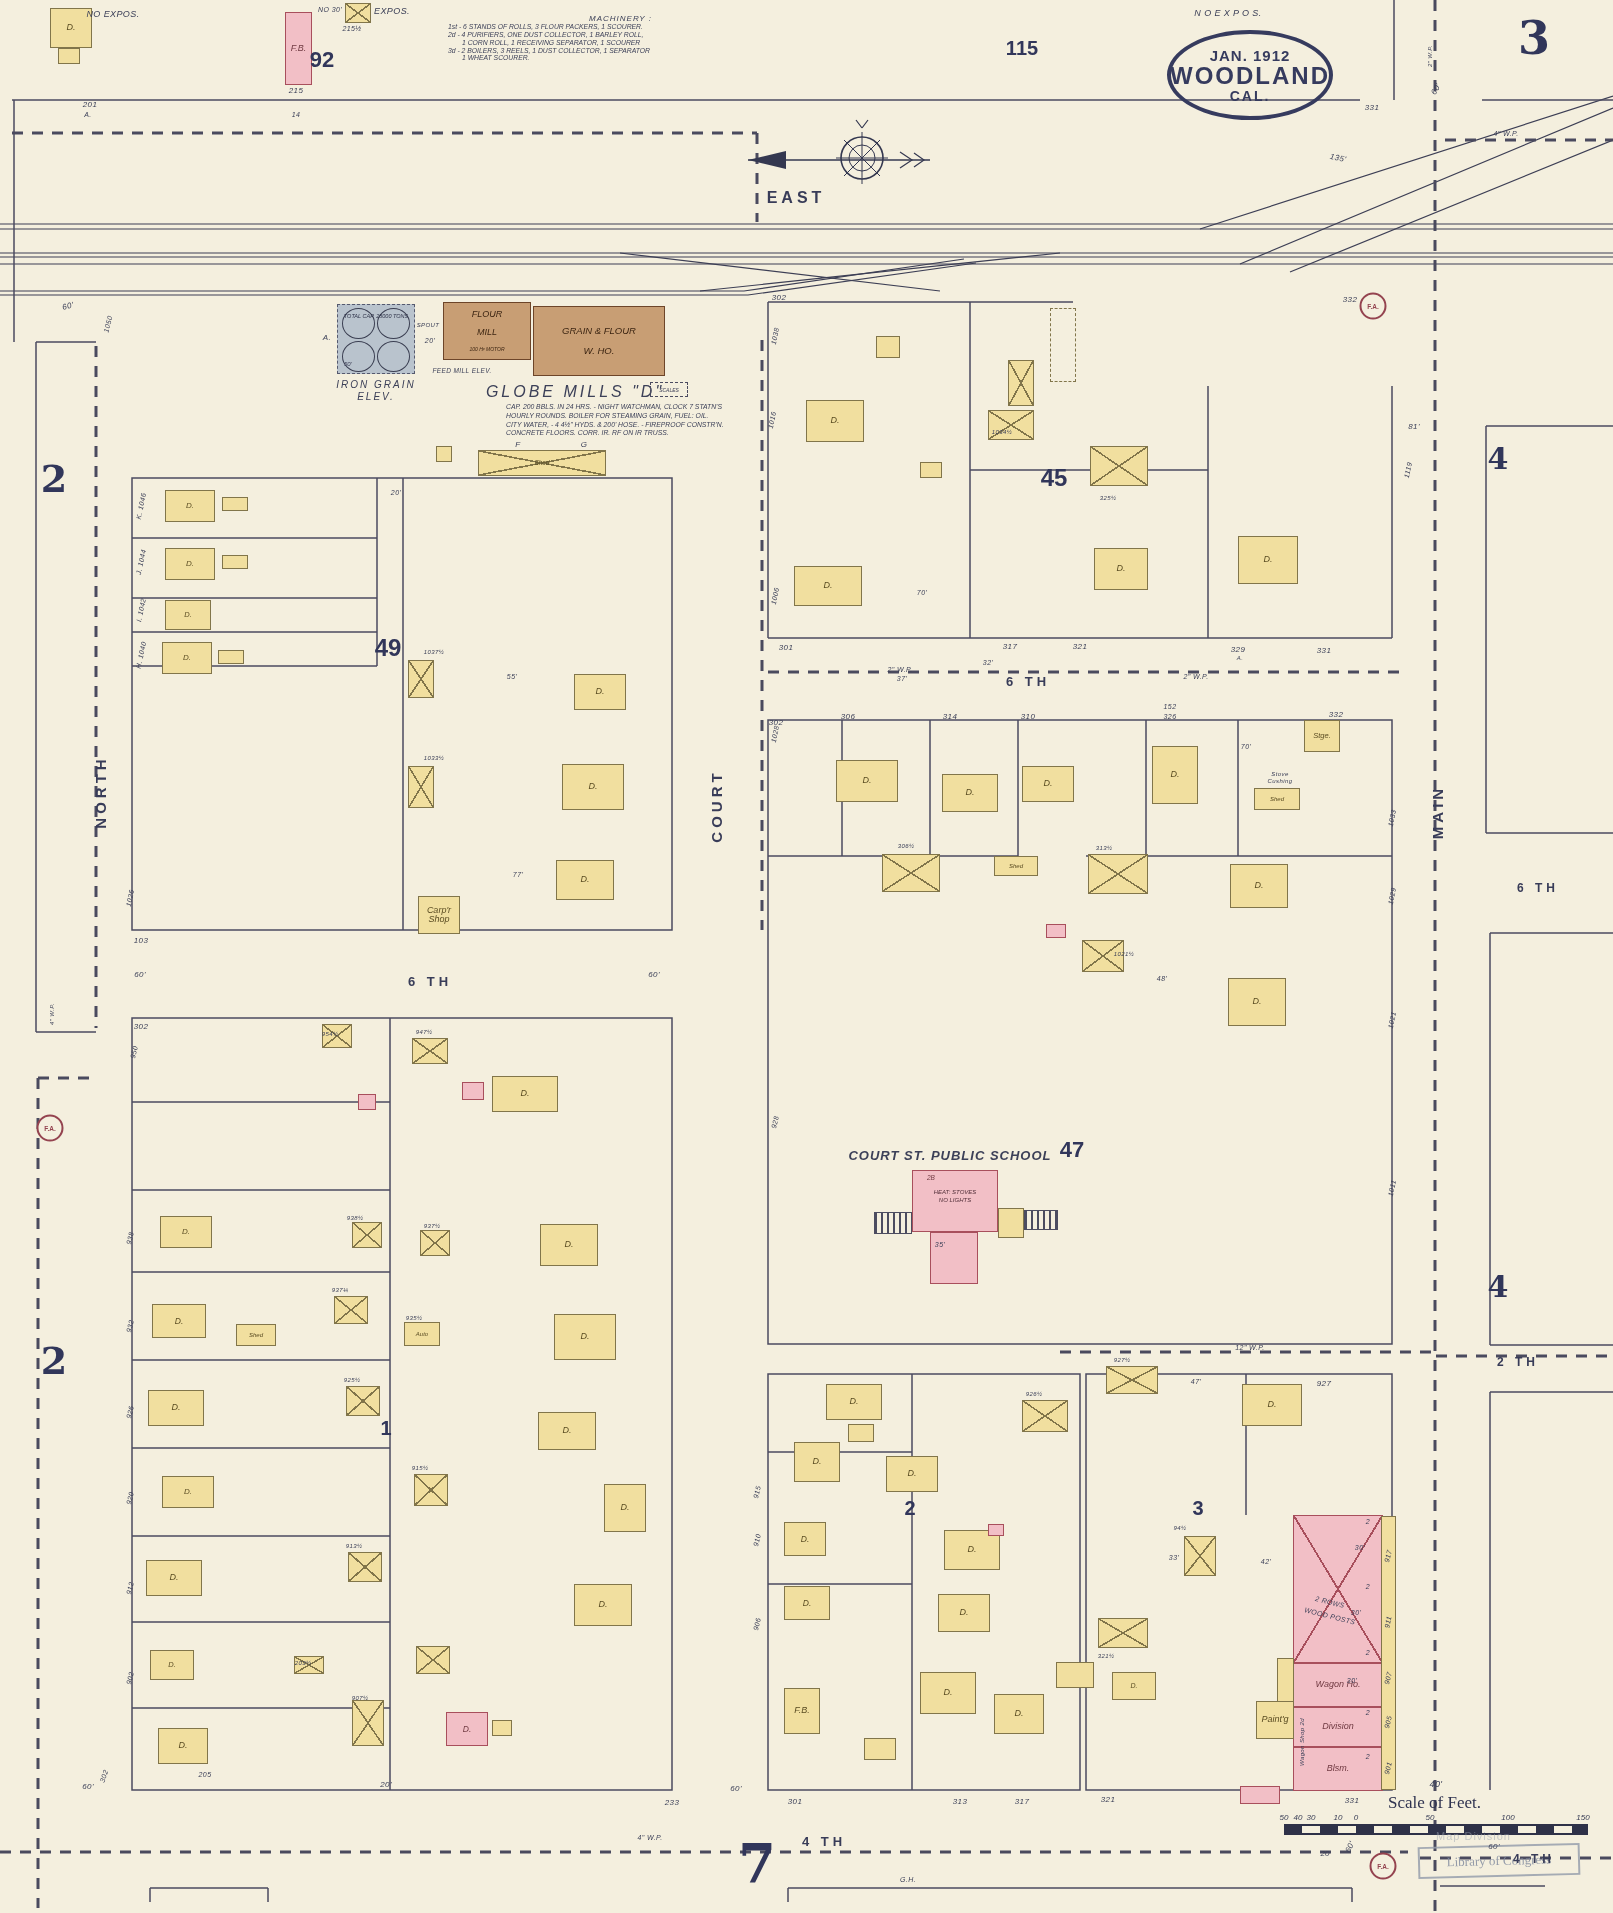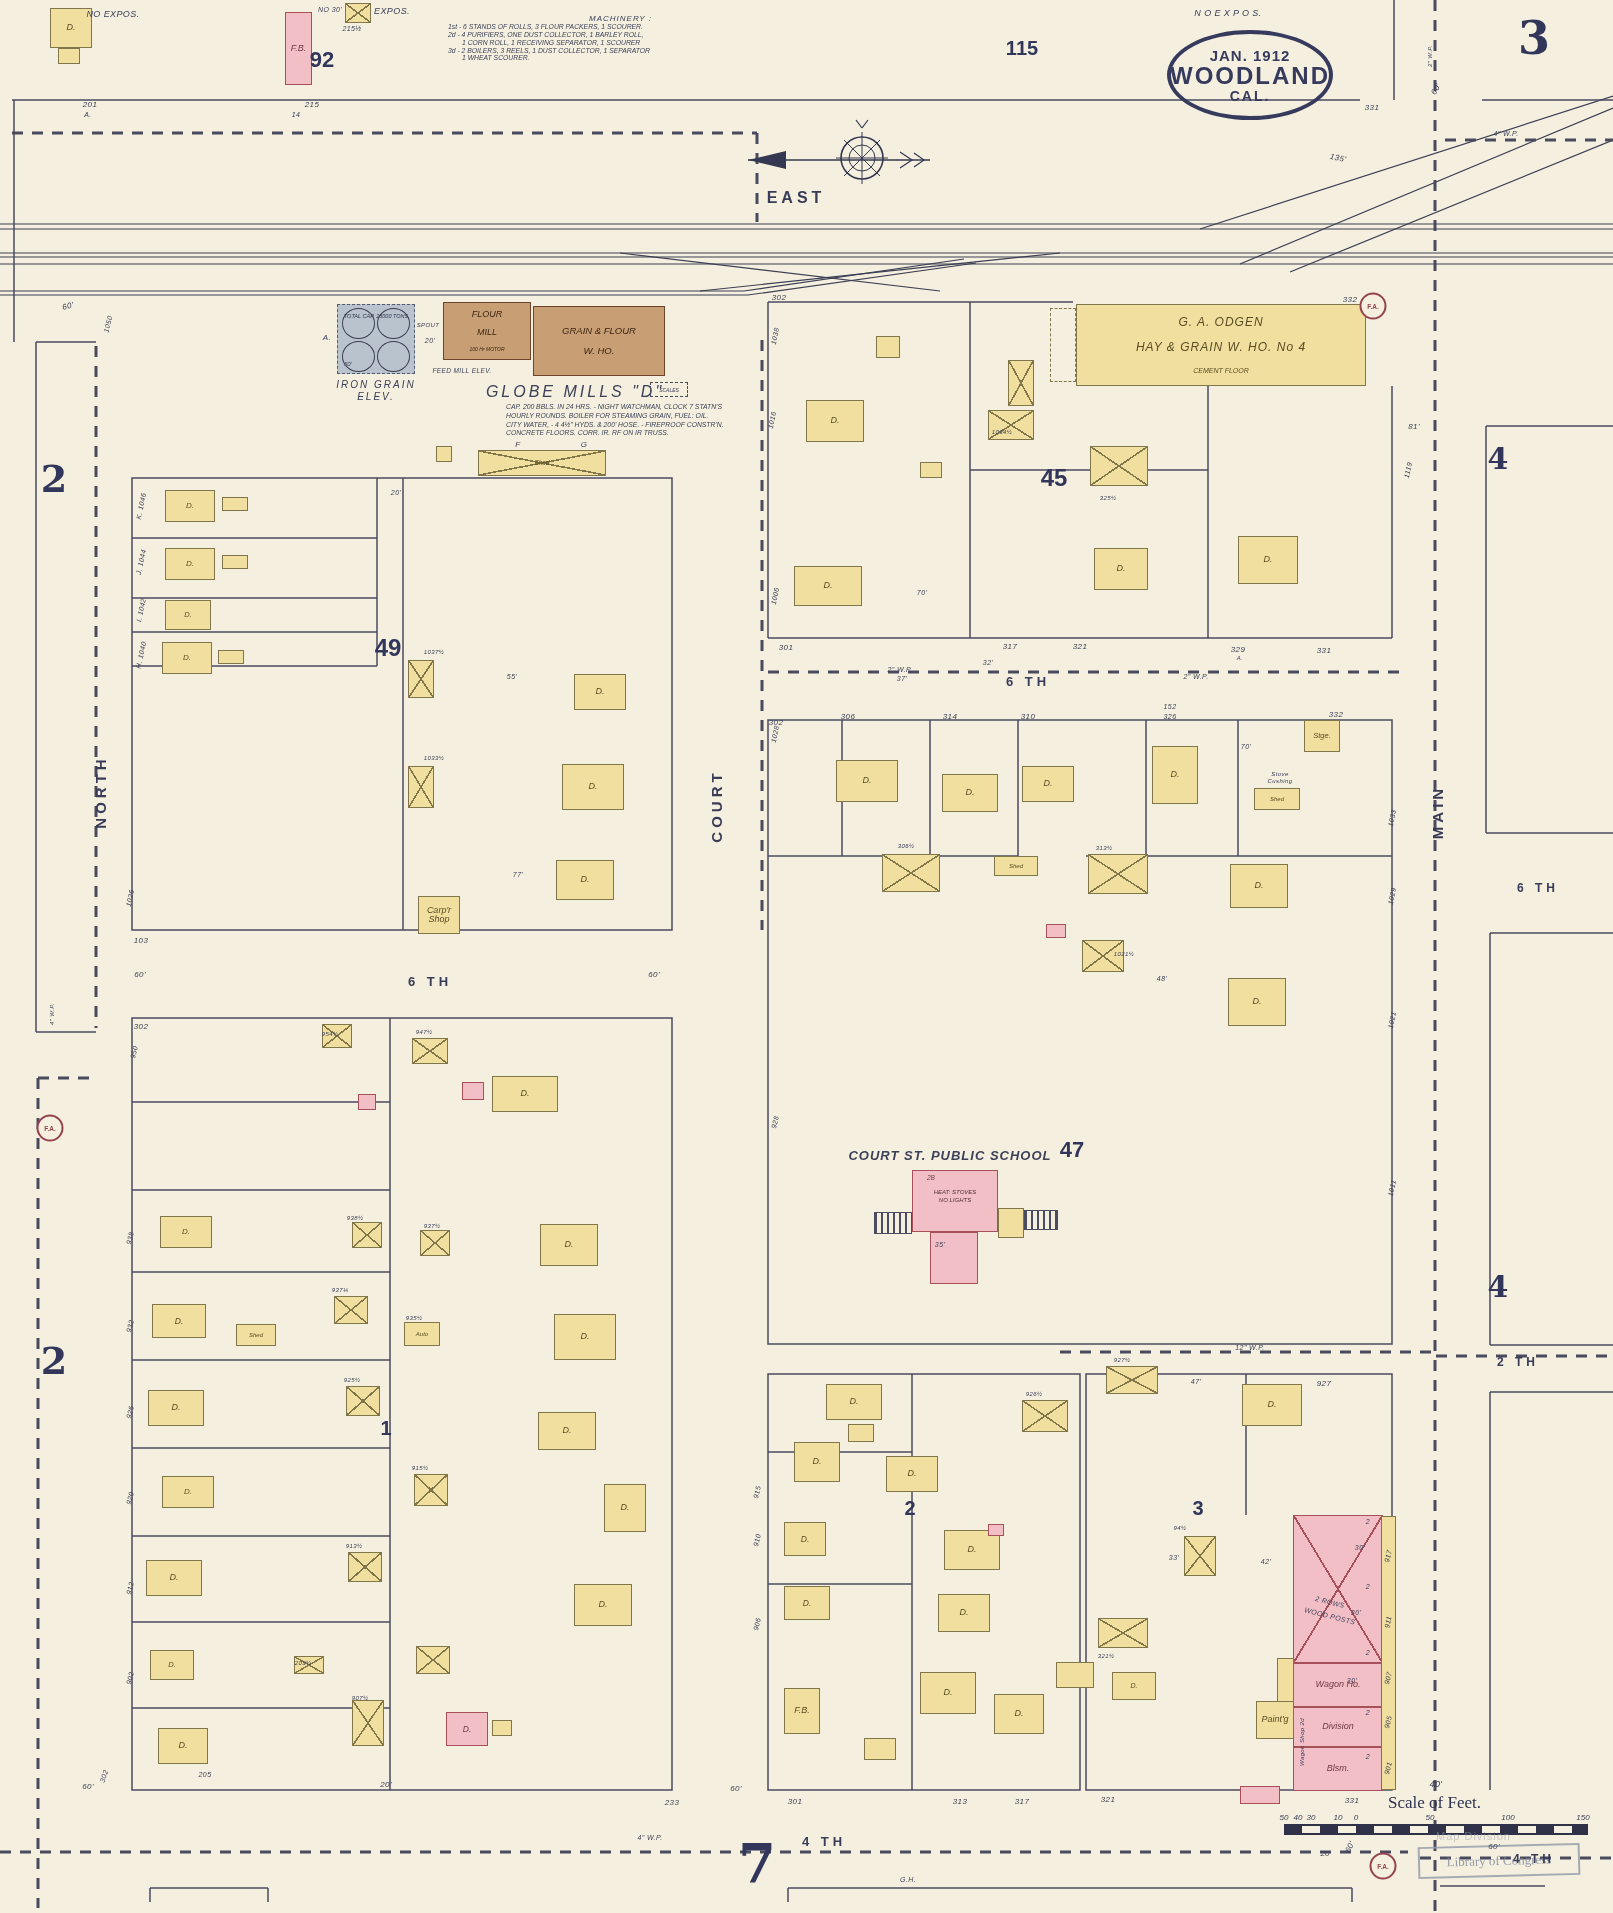--- a/index.html
+++ b/index.html
@@ -149,27 +149,20 @@
   <div class="ann" style="left:575px;top:392px;font-size:16px;letter-spacing:3px;font-style:italic;">GLOBE MILLS "D"</div>
   <div class="abs" style="left:650px;top:382px;width:36px;height:13px;border:1px dashed #4b4b60;font-size:5px;font-style:italic;display:flex;align-items:center;justify-content:center;">SCALES</div>
   <div class="notes" style="left:506px;top:403px;width:270px;font-size:6.8px;line-height:1.3;">
     <div>CAP. 200 BBLS. IN 24 HRS. - NIGHT WATCHMAN, CLOCK 7 STATN'S</div>
     <div>HOURLY ROUNDS. BOILER FOR STEAMING GRAIN, FUEL: OIL.</div>
     <div>CITY WATER, - 4 4½" HYDS. &amp; 200' HOSE. - FIREPROOF CONSTR'N.</div>
     <div>CONCRETE FLOORS. CORR. IR. RF ON IR TRUSS.</div>
   </div>
 
   <div class="abs" style="left:1050px;top:308px;width:26px;height:74px;border:1.4px dashed #81754a;box-sizing:border-box;"></div>
-  <div class="bldg w" style="left:1076px;top:304px;width:290px;height:82px;font-size:12px;">
-    <div>
-      <div style="letter-spacing:1px;">G. A. ODGEN</div>
-      <div style="letter-spacing:1px;">HAY &amp; GRAIN W. HO. No 4</div>
-      <div style="font-size:7px;">CEMENT FLOOR</div>
-    </div>
-  </div>
 
   <div class="ann" style="left:950px;top:1155px;font-size:13px;font-weight:bold;font-style:italic;letter-spacing:1px;">COURT ST. PUBLIC SCHOOL</div>
   <div class="abs" style="left:912px;top:1170px;width:86px;height:62px;background:#f2bfc6;border:1.4px solid #a84f5c;box-sizing:border-box;">
     <div class="abs" style="left:14px;top:3px;font-size:6.5px;font-style:italic;color:#703a42;">2B</div>
     <div class="abs" style="left:0;top:18px;width:100%;text-align:center;font-size:6px;font-style:italic;color:#53303a;">HEAT: STOVES</div>
     <div class="abs" style="left:0;top:26px;width:100%;text-align:center;font-size:6px;font-style:italic;color:#53303a;">NO LIGHTS</div>
   </div>
   <div class="abs" style="left:930px;top:1232px;width:48px;height:52px;background:#f2bfc6;border:1.4px solid #a84f5c;box-sizing:border-box;"></div>
   <div class="hatch" style="left:874px;top:1212px;width:38px;height:22px;"></div>
   <div class="abs" style="left:998px;top:1208px;width:26px;height:30px;background:#f1df9f;border:1.2px solid #81754a;box-sizing:border-box;"></div>
@@ -300,21 +293,21 @@
       <div class="bldg w" style="left: 1381px; top: 1516px; width: 15px; height: 274px; font-size: 9px;"></div>
       <div class="bldg b" style="left: 1240px; top: 1786px; width: 40px; height: 18px; font-size: 6px;"></div>
     </div>
   <div id="txt-layer">
       <div class="ann" style="left: 113px; top: 14px; font-size: 9px;">NO EXPOS.</div>
       <div class="ann" style="left: 330px; top: 9px; font-size: 7px;">NO 30'</div>
       <div class="ann" style="left: 352px; top: 28px; font-size: 7px;">215½</div>
       <div class="ann" style="left: 392px; top: 11px; font-size: 9px;">EXPOS.</div>
       <div class="ann" style="left: 90px; top: 104px; font-size: 8px;">201</div>
       <div class="ann" style="left: 88px; top: 114px; font-size: 7px;">A.</div>
-      <div class="ann" style="left: 296px; top: 104px; font-size: 8px; margin-left: 16px;">215</div>
+      <div class="ann" style="left: 296px; top: 90px; font-size: 8px;">215</div>
       <div class="ann" style="left: 296px; top: 114px; font-size: 7px;">14</div>
       <div class="ann" style="left: 1228px; top: 13px; font-size: 9px;">N O    E X P O S.</div>
       <div class="ann" style="left: 1372px; top: 107px; font-size: 8px;">331</div>
       <div class="ann" style="left: 1436px; top: 89px; font-size: 8px; transform: translate(-50%, -50%) rotate(-60deg);">60'</div>
       <div class="ann" style="left: 1430px; top: 56px; font-size: 6px; transform: translate(-50%, -50%) rotate(-90deg);">2" W.P.</div>
       <div class="ann" style="left: 1506px; top: 133px; font-size: 7px;">4" W.P.</div>
       <div class="ann" style="left: 1338px; top: 158px; font-size: 8px; transform: translate(-50%, -50%) rotate(12deg);">135'</div>
       <div class="ann" style="left: 68px; top: 306px; font-size: 8px; transform: translate(-50%, -50%) rotate(-15deg);">60'</div>
       <div class="ann" style="left: 108px; top: 324px; font-size: 7px; transform: translate(-50%, -50%) rotate(-75deg);">1050</div>
       <div class="ann" style="left: 779px; top: 297px; font-size: 8px;">302</div>

